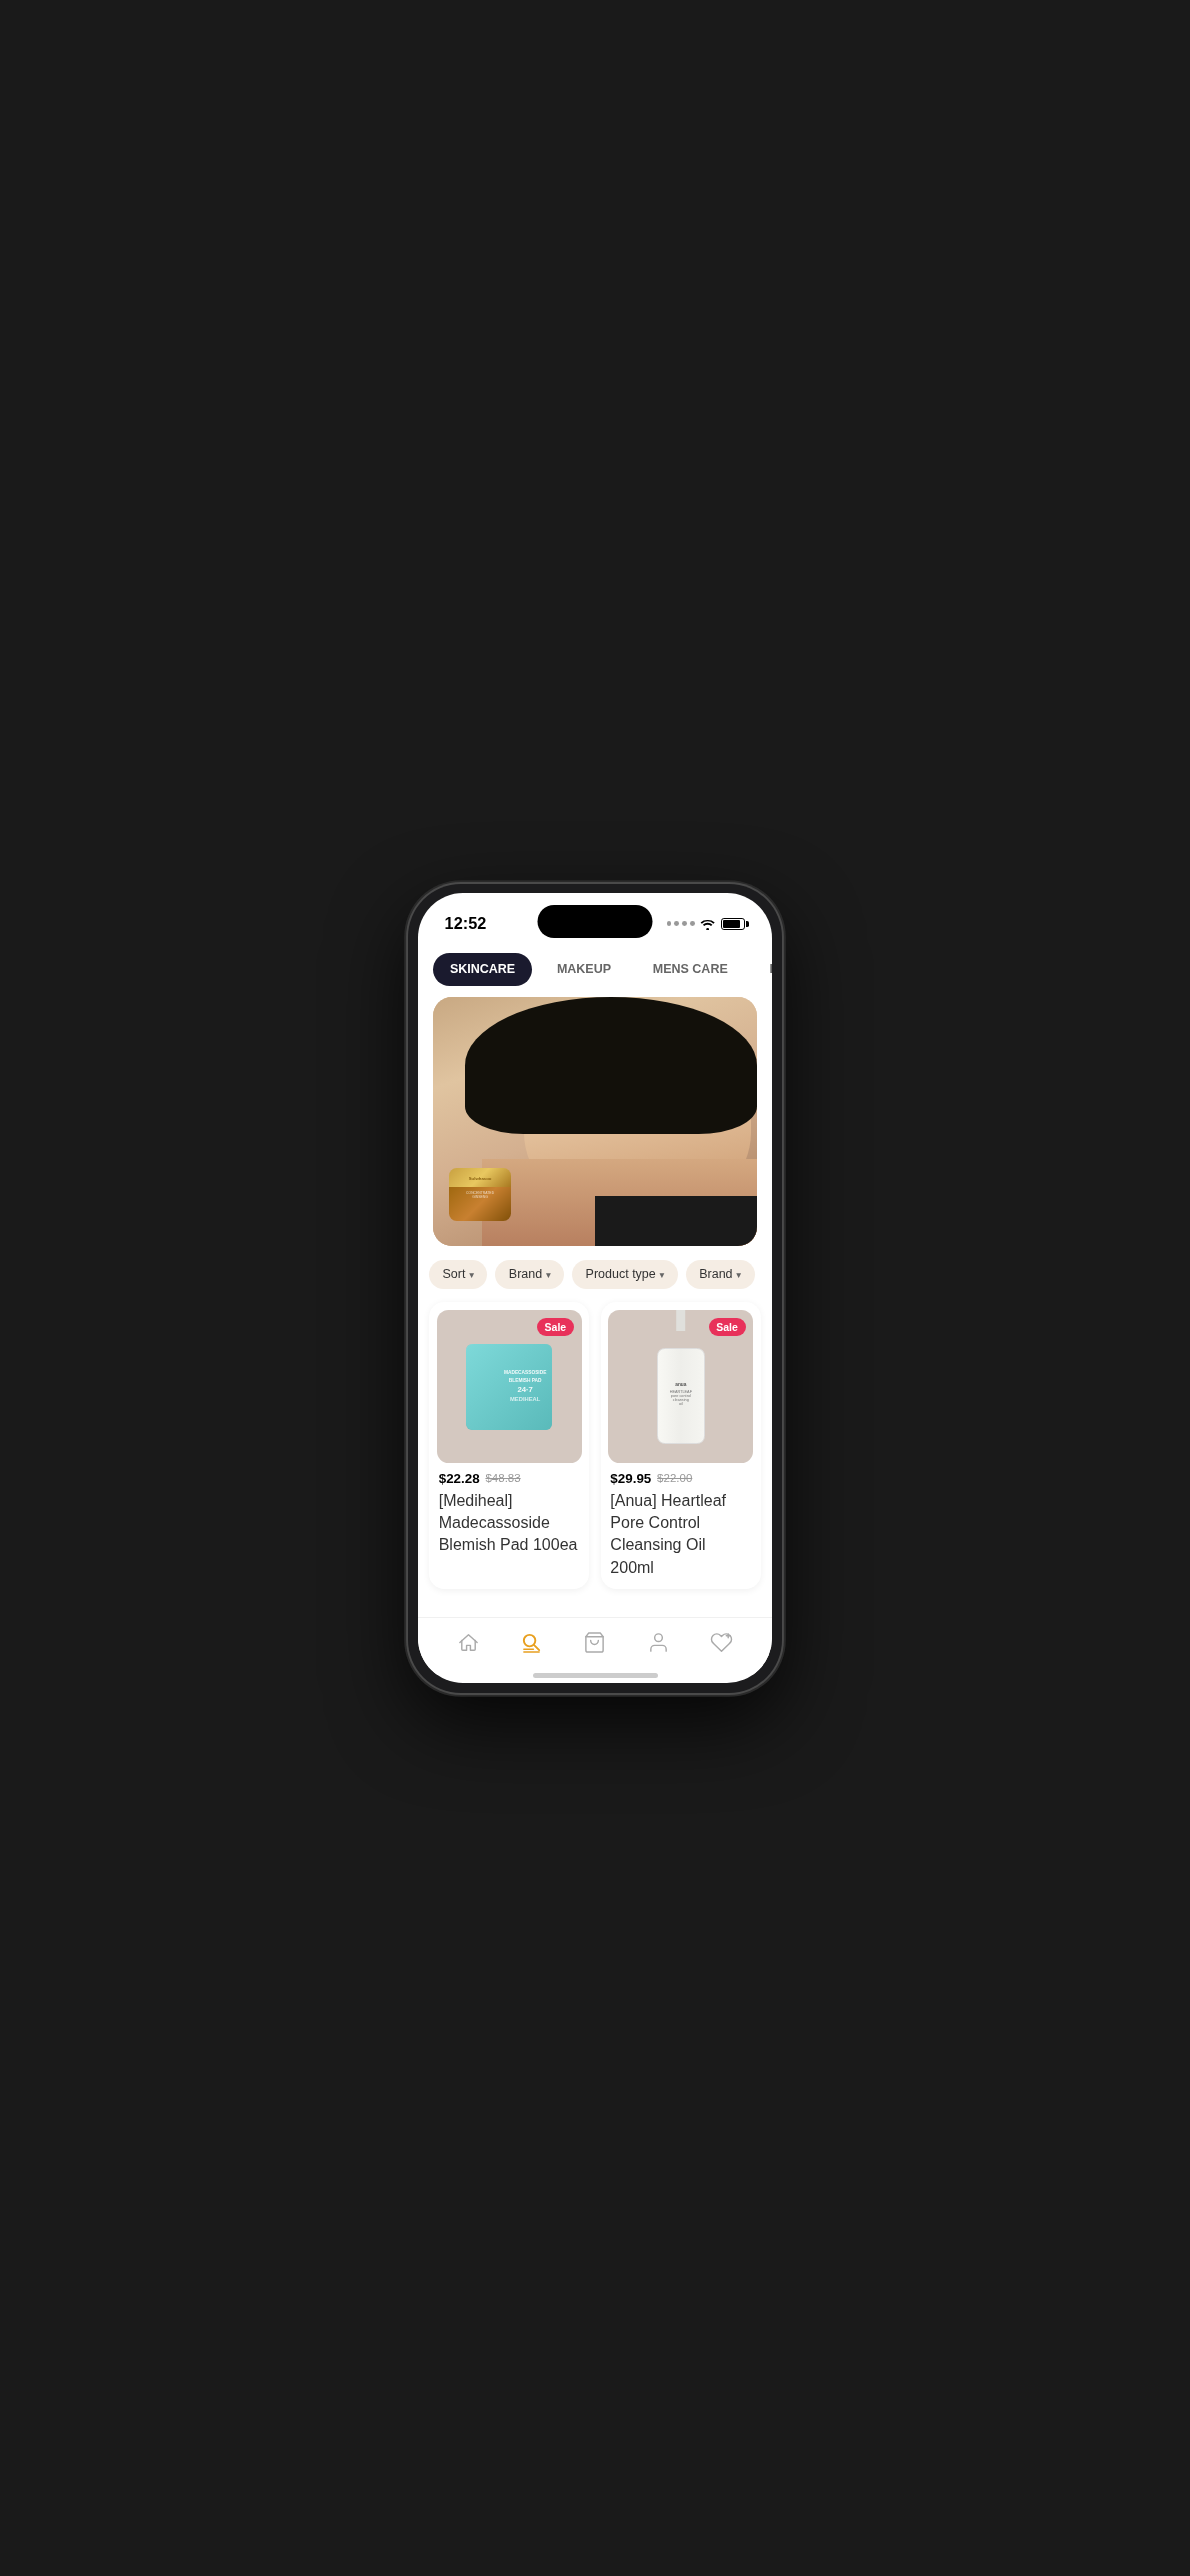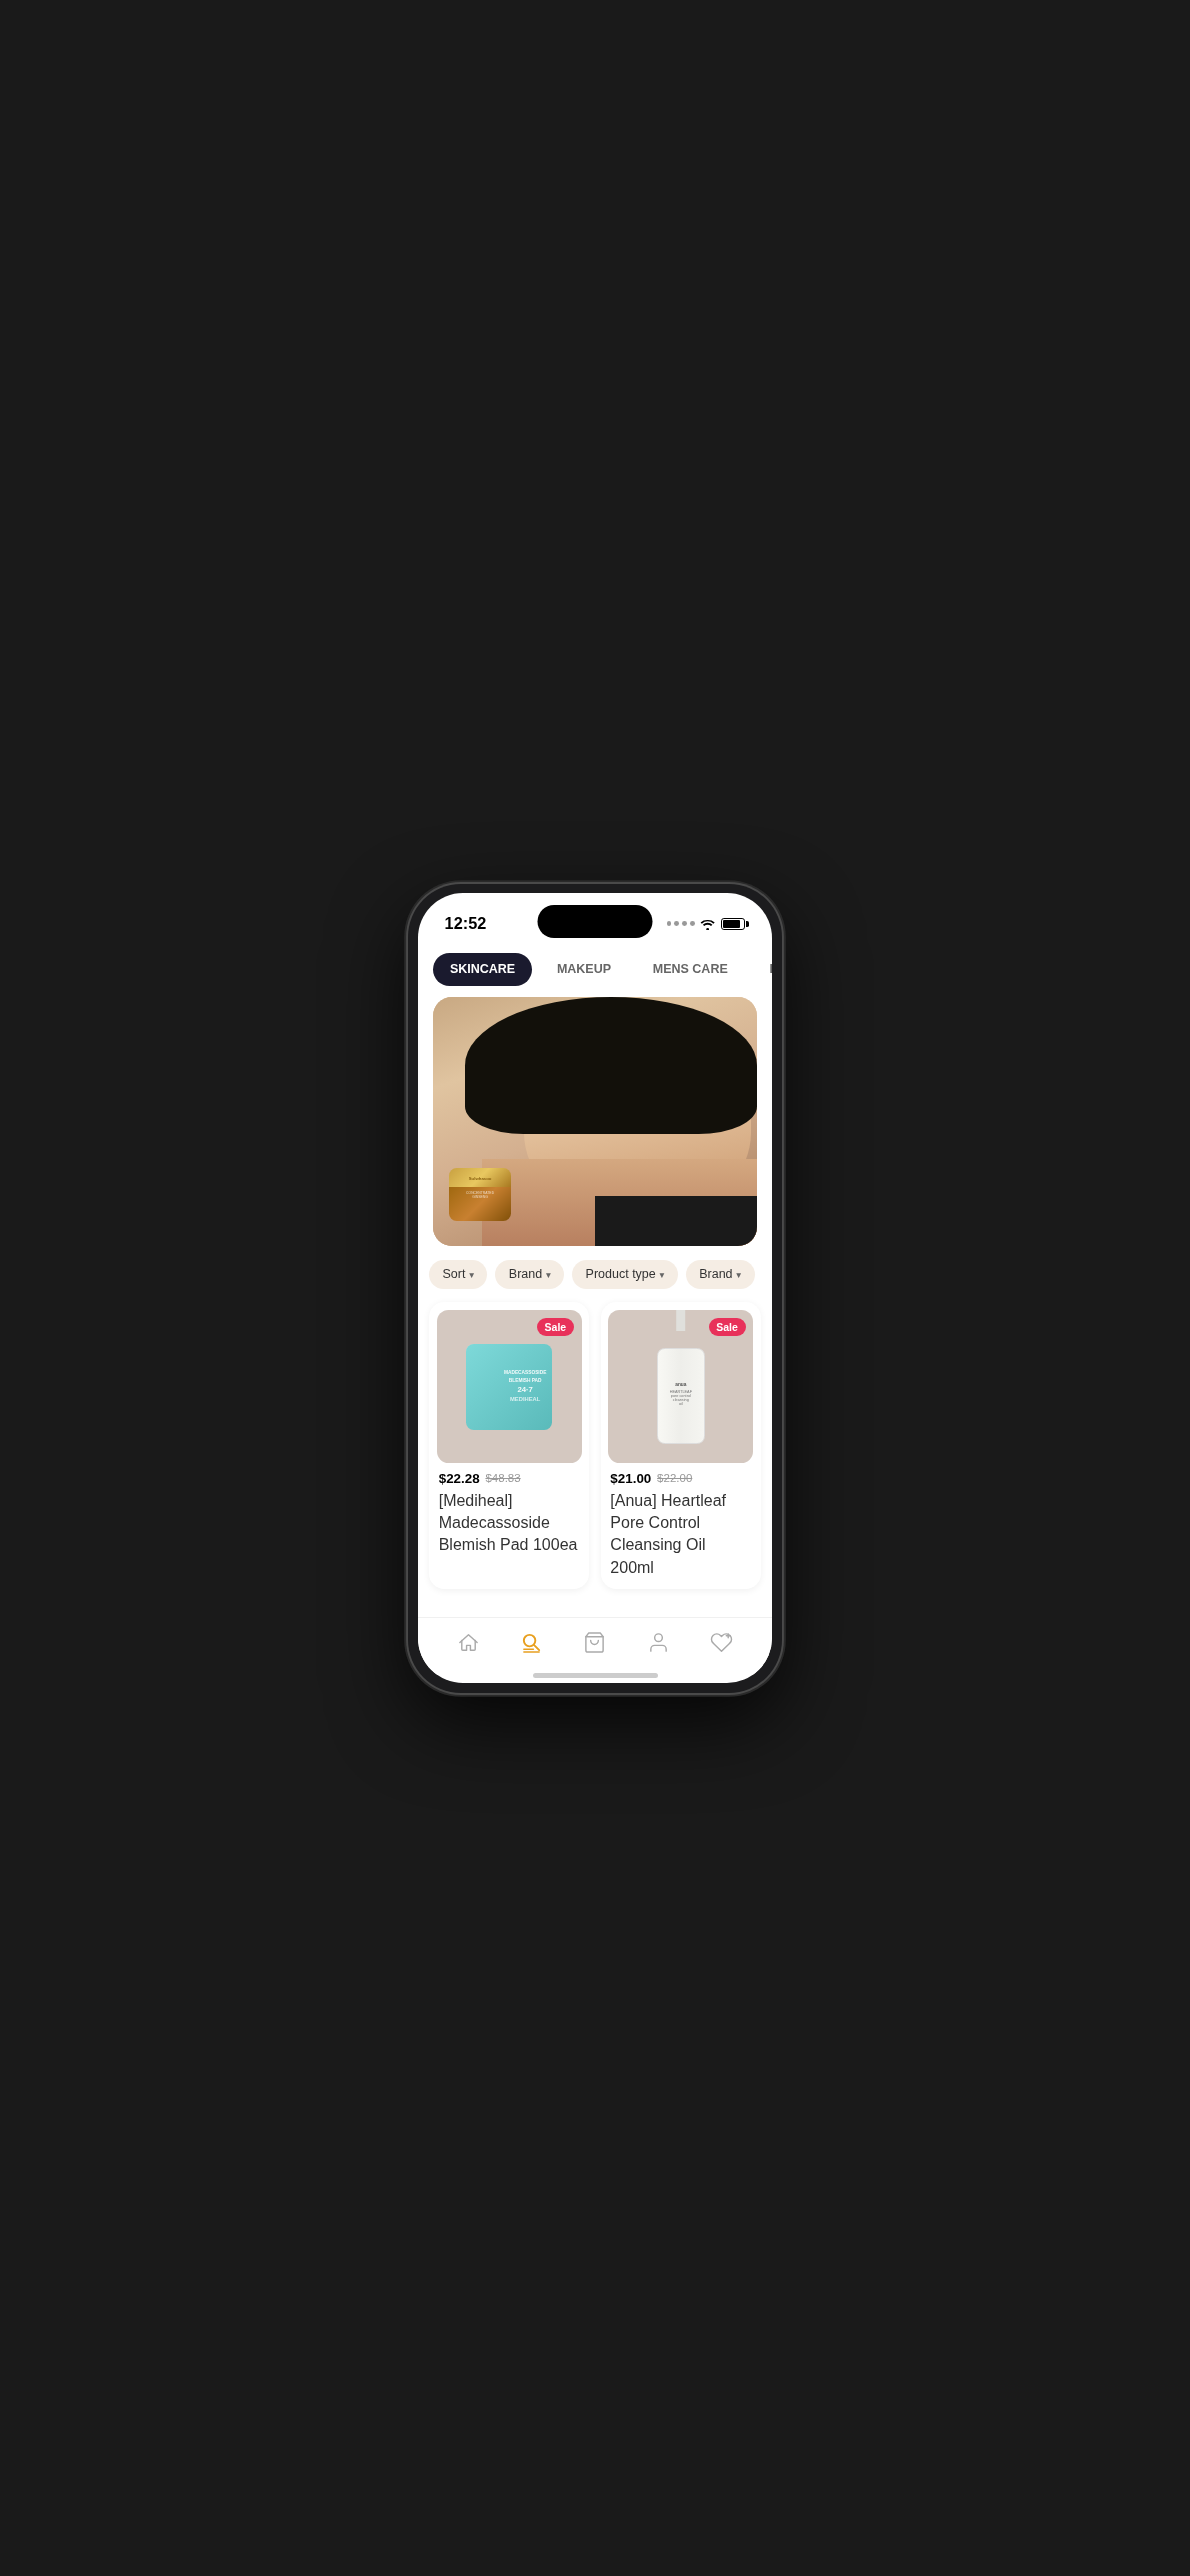--- a/index.html
+++ b/index.html
@@ -286,21 +286,21 @@
       font-weight: 700;
       padding: 2.9px 7.7px;
       border-radius: 11.5px;
     }
 
     
     .product-img-1 {
       width: 86px;
       height: 86px;
       background: linear-gradient(145deg, #7ecece, #5ab8b8);
-      border-radius: 16px;
+      border-radius: 6px;
       position: relative;
       display: flex;
       flex-direction: column;
       align-items: center;
       justify-content: center;
       padding-left: 32px;
     }
 
     .product-img-1::before {
       content: '';
@@ -548,21 +548,21 @@
               <div class="bottle-body">
                 <div class="bottle-text">
                   <div style="font-size:4.8px;color:#555;font-weight:600;">anua</div>
                   <div style="font-size:3.8px;color:#777;margin-top:2.9px;">HEARTLEAF<br>pore control<br>cleansing<br>oil</div>
                 </div>
               </div>
             </div>
           </div>
           <div class="product-info">
             <div class="product-price">
-              <span class="price-current">$21.00</span>
+              <span class="price-current">$29.95</span>
               <span class="price-original">$22.00</span>
             </div>
             <div class="product-name">[Anua] Heartleaf Pore Control Cleansing Oil 200ml</div>
           </div>
         </div>
 
       </div>
     </div>
 
     <div class="bottom-nav">

